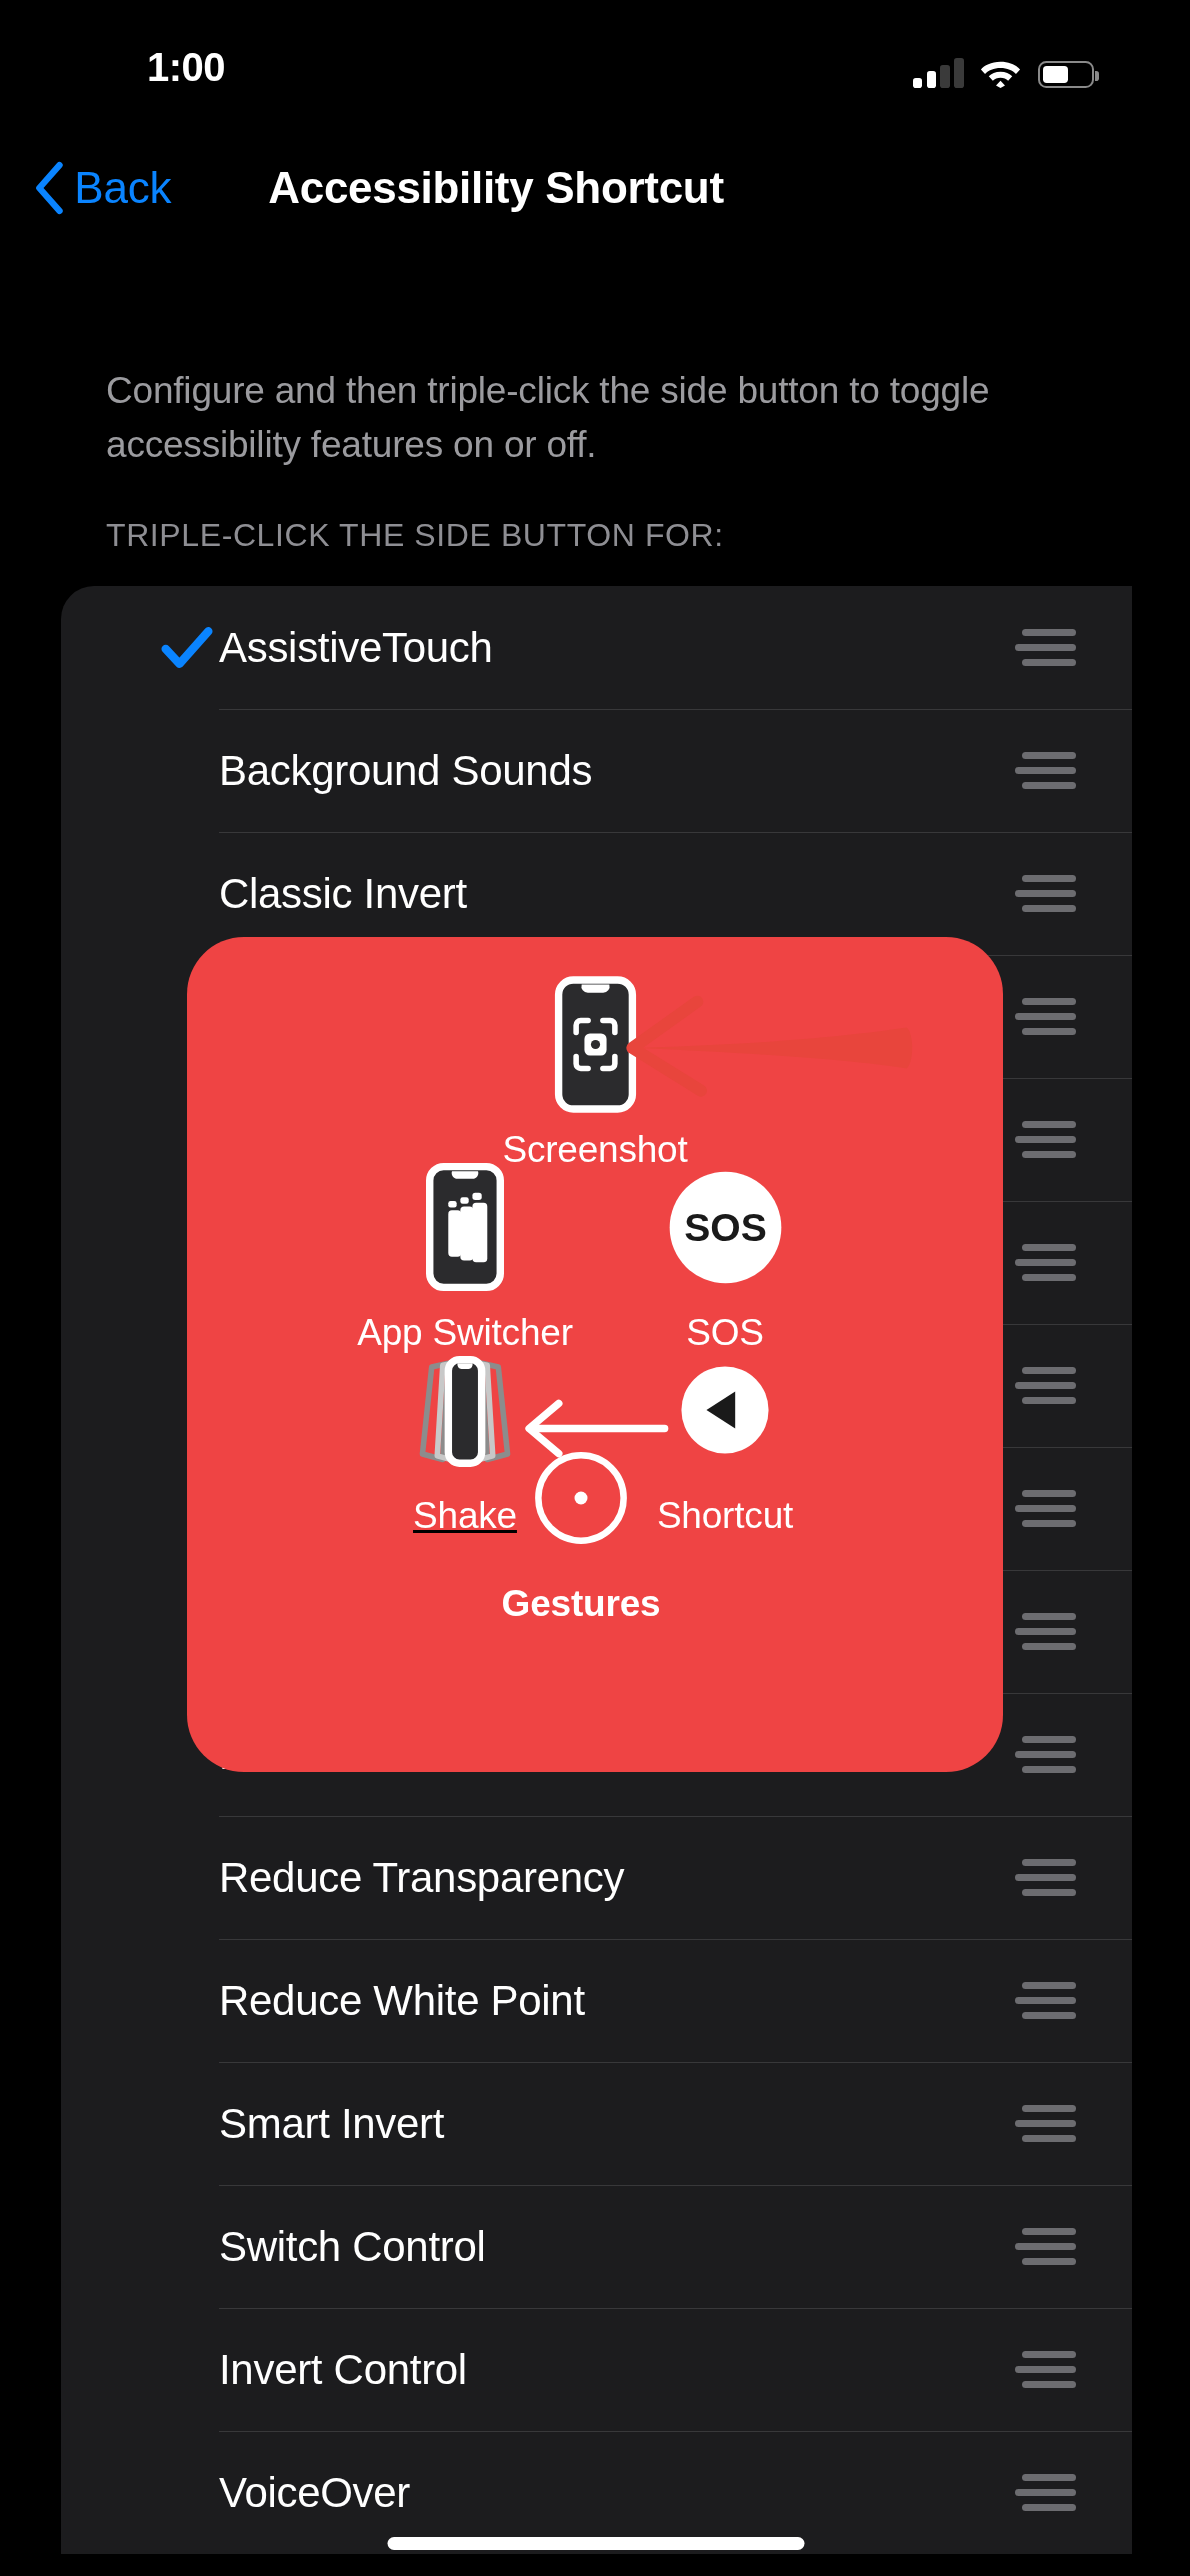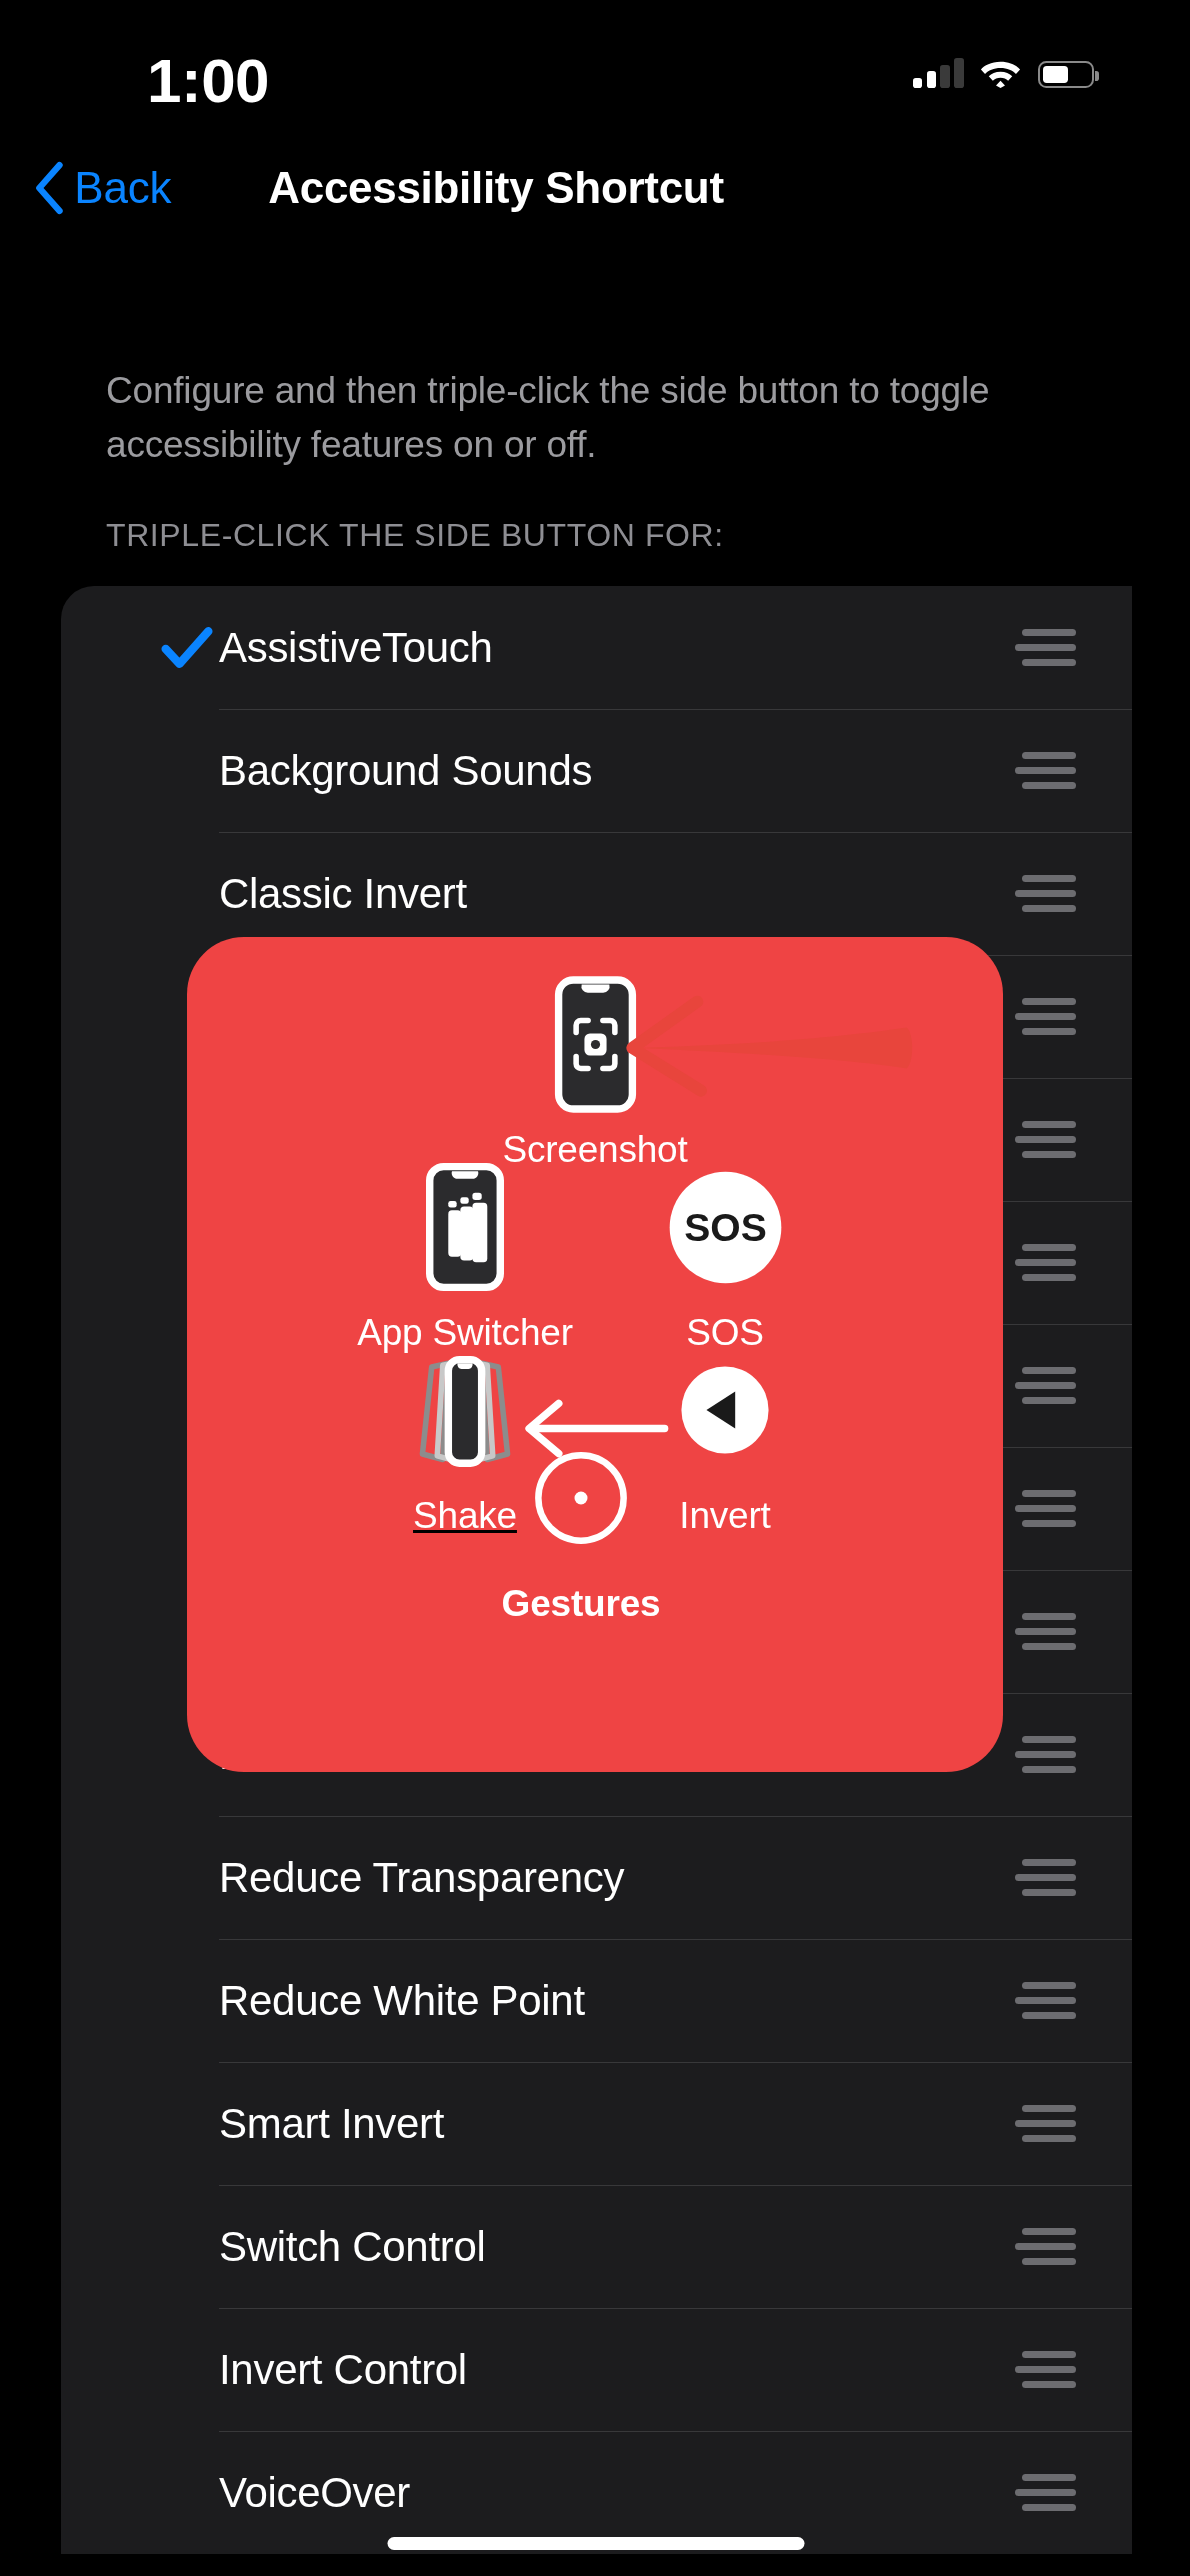--- a/index.html
+++ b/index.html
@@ -8,21 +8,21 @@
     background:#000; overflow:hidden;
     font-family:"Liberation Sans", sans-serif;
     -webkit-font-smoothing:antialiased;
   }
   #screen { position:relative; width:1191px; height:2576px; background:#000; }
 
   
   #status-bar { position:absolute; top:0; left:0; width:1191px; height:130px; }
   #status-time {
     position:absolute; left:147px; top:45px;
-    font-size:62px; font-weight:700; color:#fff; letter-spacing:-0.5px;
+    font-size:40px; font-weight:700; color:#fff; letter-spacing:-0.5px;
   }
   #status-right {
     position:absolute; right:97px; top:51px;
     display:flex; align-items:flex-end; gap:16.7px; height:37px;
   }
   .sig-bars { display:flex; align-items:flex-end; gap:4.6px; height:30px; }
   .sig-bar { width:9.3px; border-radius:2.8px; background:#3a3a3a; }
   .sig-bar.on { background:#fff; }
   .sig-bar:nth-child(1){ height:10.2px; }
   .sig-bar:nth-child(2){ height:16.7px; }
@@ -362,21 +362,21 @@
       <div class="menu-label">Shake</div>
     </div>
 
     <div class="menu-item" id="menu-item-restart">
       <div class="menu-icon">
         <svg width="102" height="102" viewBox="0 0 110 110">
           <circle cx="55" cy="55" r="47" fill="#fff"></circle>
           <path d="M66 35 L35 55 L66 75 Z" fill="#1a1a1a"></path>
         </svg>
       </div>
-      <div class="menu-label">Invert</div>
+      <div class="menu-label">Shortcut</div>
     </div>
 
     <div class="menu-item" id="menu-item-gestures">
       <div class="menu-icon">
         <svg width="102" height="102" viewBox="0 0 110 110">
           <circle cx="55" cy="55" r="46" fill="none" stroke="#fff" stroke-width="7"></circle>
           <circle cx="55" cy="55" r="7" fill="#fff"></circle>
         </svg>
       </div>
       <div class="menu-label">Gestures</div>

